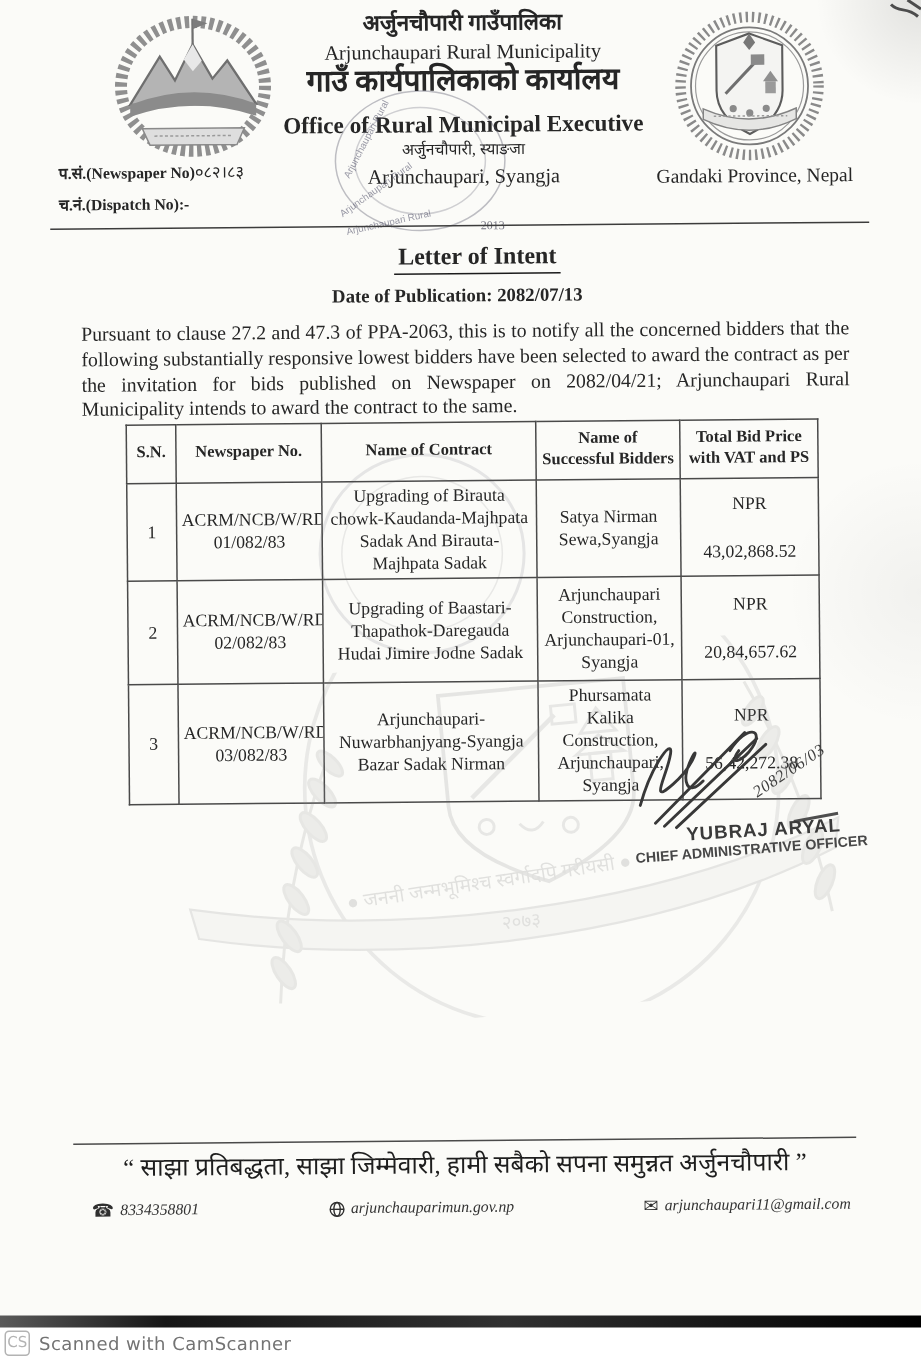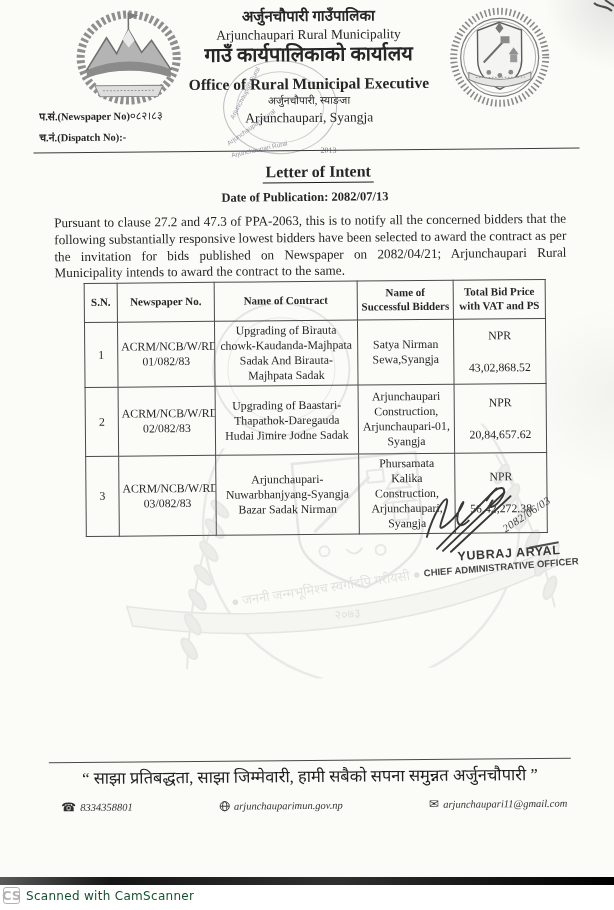--- a/index.html
+++ b/index.html
@@ -69,22 +69,22 @@
   
   .footer-rule{left:46px;top:760px;width:522px;border-top:1.5px solid #4a4a4a;height:0;}
   .slogan{left:0;top:764px;width:100%;text-align:center;font-size:16.5px;color:#1e1e1e;}
   .contacts{left:58px;top:798px;width:506px;display:flex;justify-content:space-between;align-items:center;font-size:10.5px;font-style:italic;color:#333;}
   .contact{display:flex;align-items:center;gap:4px;}
   .glyph-icon{font-style:normal;font-size:12px;color:#2f2f2f;}
 
   
   .edge-bar{left:0;top:877px;width:614px;height:8px;background:linear-gradient(90deg,#5a5a5a 0%,#161616 18%,#303030 55%,#000 100%);}
   .cs-row{left:3px;top:887px;display:flex;align-items:center;gap:6px;font-family:"DejaVu Sans","Liberation Sans",sans-serif;}
-  .cs-box{width:15px;height:15px;border:1.6px solid #b3b3b3;border-radius:3px;color:#b3b3b3;font-size:13px;font-weight:bold;display:flex;align-items:center;justify-content:center;}
-  .cs-label{color:#14532d;font-size:12px;letter-spacing:0.3px;}
+  .cs-box{width:15px;height:15px;border:1.6px solid #b3b3b3;border-radius:3px;color:#b3b3b3;font-size:10px;font-weight:normal;display:flex;align-items:center;justify-content:center;}
+  .cs-label{color:#737373;font-size:12px;letter-spacing:0.3px;}
   .corner-marks{left:590px;top:0;width:24px;height:20px;}
 </style>
 </head>
 <body>
 
 <div class="paper">
   <div class="doc">
 
     <svg class="abs emblem-left" viewBox="0 0 112 102">
       <ellipse cx="56" cy="50" rx="48" ry="43" fill="none" stroke="#8f8f8f" stroke-width="8" stroke-dasharray="3,2.5"></ellipse>
@@ -125,20 +125,21 @@
       <path d="M60,48 l5,-7 l5,7 Z" fill="#8f8f8f"></path>
       <rect x="61.5" y="48" width="7" height="8" fill="#9a9a9a"></rect>
       <circle cx="40" cy="66" r="2.4" fill="#8a8a8a"></circle>
       <circle cx="51" cy="69" r="2.4" fill="#8a8a8a"></circle>
       <circle cx="62" cy="66" r="2.4" fill="#8a8a8a"></circle>
       <path d="M20,66 Q51,80 82,66 L82,73 Q51,88 20,73 Z" fill="#e6e6e4" stroke="#838383" stroke-width="1"></path>
       <line x1="27" y1="71" x2="76" y2="71" stroke="#9a9a9a" stroke-width="1" stroke-dasharray="1.6,1.6"></line>
     </svg>
 
     <div class="abs province">
+      <div class="en">Gandaki Province, Nepal</div>
     </div>
 
     <div class="abs refblock">
       <div><span>प.सं.(Newspaper No)</span><span class="val">०८२।८३</span></div>
       <div>च.नं.(Dispatch No):-</div>
     </div>
 
     <div class="abs header-rule"></div>
 
     <div class="abs loi-title"><span>Letter of Intent</span></div>

